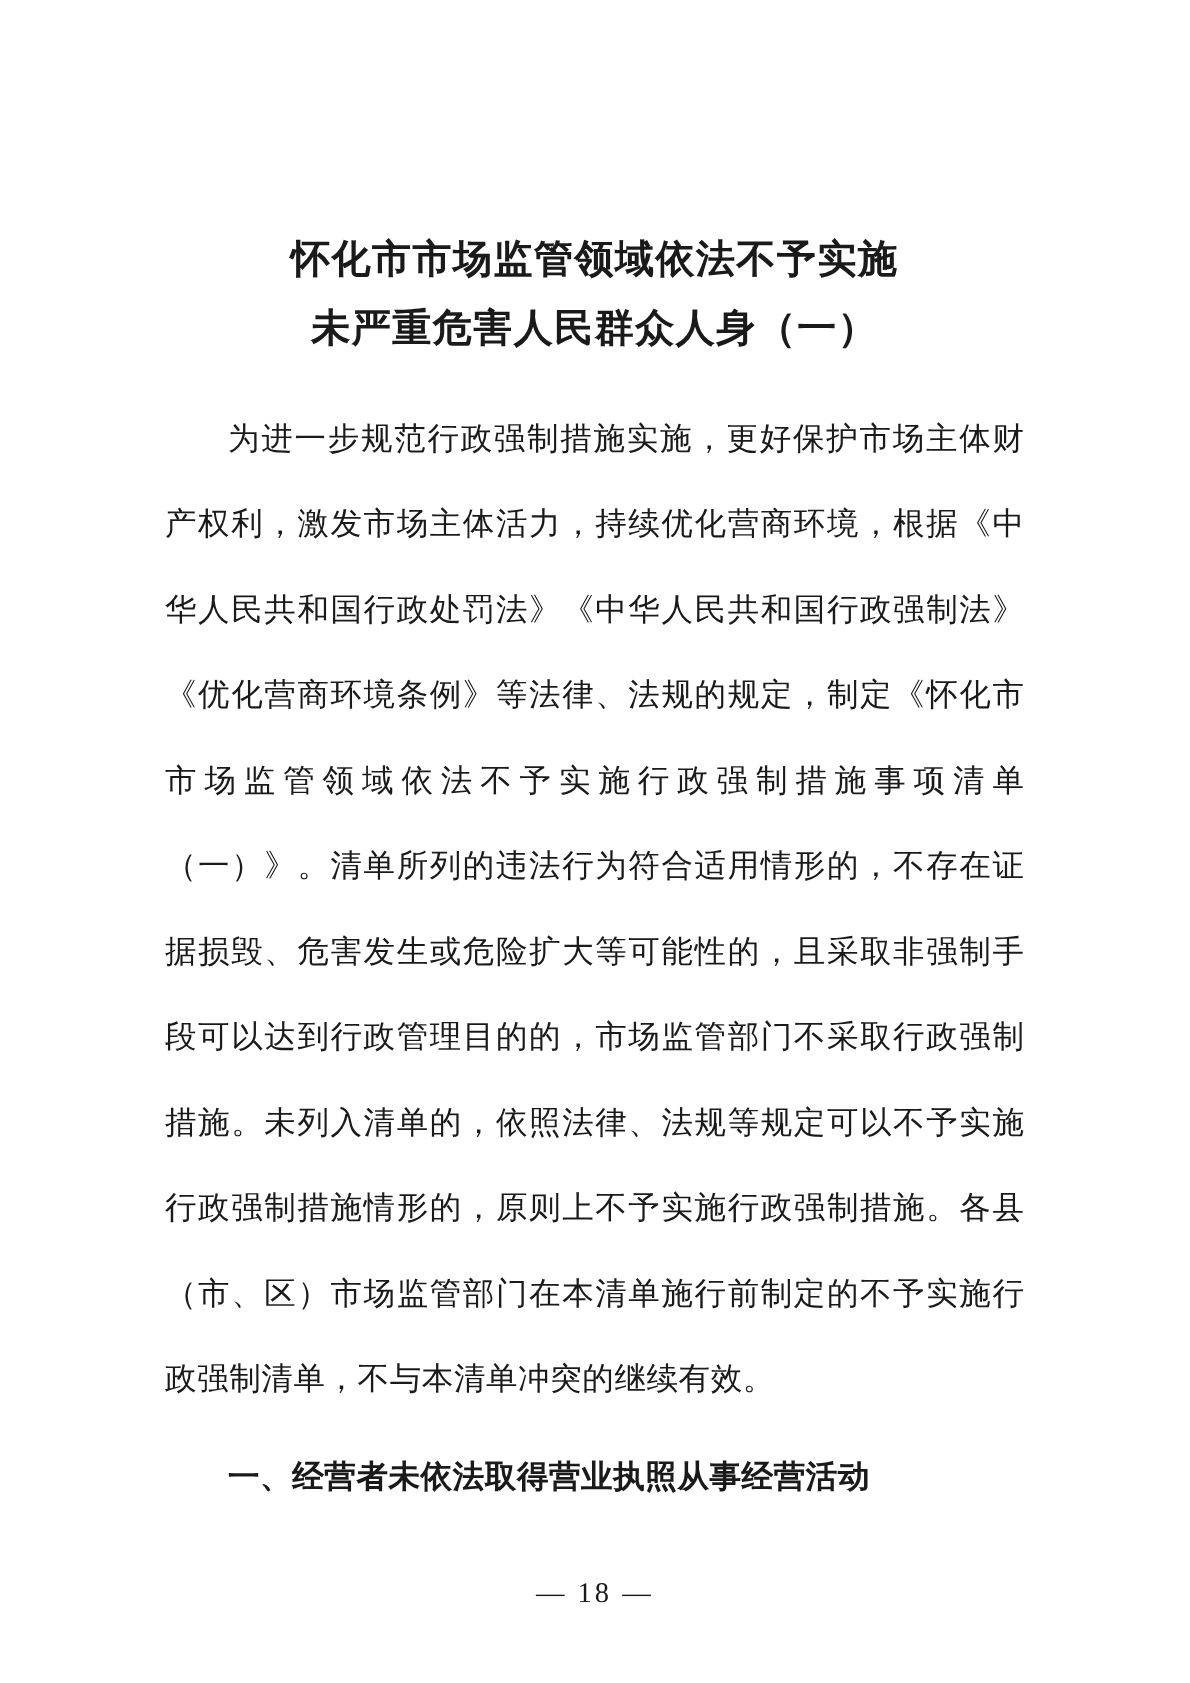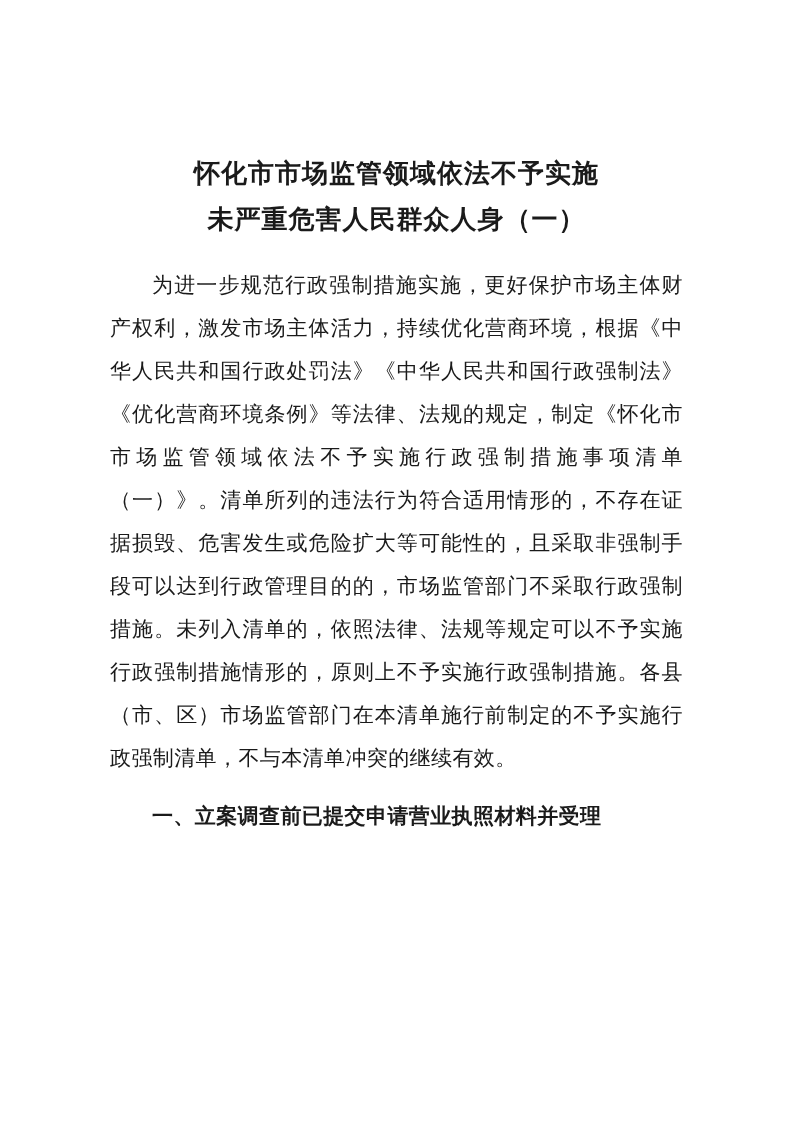--- a/index.html
+++ b/index.html
@@ -32,21 +32,21 @@
     letter-spacing: 1px;
     margin: 0 0 10px 0;
     font-family: "DejaVu Serif", "Liberation Serif", serif;
   }
   .doc-title .line {
     display: block;
     white-space: nowrap;
   }
   .body-text {
     font-size: 21px;
-    line-height: 43px;
+    line-height: 57px;
     text-align: justify;
     text-justify: inter-ideograph;
     text-indent: 2em;
     margin: 22px 0 0 0;
     letter-spacing: 0.4px;
   }
   .section-heading {
     font-size: 21px;
     line-height: 43px;
     font-weight: bold;
@@ -71,17 +71,18 @@
 
 <div class="page">
 
   <h1 class="doc-title">
     <span class="line">怀化市市场监管领域依法不予实施</span>
     <span class="line">未严重危害人民群众人身（一）</span>
   </h1>
 
   <p class="body-text">为进一步规范行政强制措施实施，更好保护市场主体财产权利，激发市场主体活力，持续优化营商环境，根据《中华人民共和国行政处罚法》《中华人民共和国行政强制法》《优化营商环境条例》等法律、法规的规定，制定《怀化市市场监管领域依法不予实施行政强制措施事项清单（一）》。清单所列的违法行为符合适用情形的，不存在证据损毁、危害发生或危险扩大等可能性的，且采取非强制手段可以达到行政管理目的的，市场监管部门不采取行政强制措施。未列入清单的，依照法律、法规等规定可以不予实施行政强制措施情形的，原则上不予实施行政强制措施。各县（市、区）市场监管部门在本清单施行前制定的不予实施行政强制清单，不与本清单冲突的继续有效。</p>
 
-  <p class="section-heading">一、立案调查前已提交申请营业执照材料并受理</p>
+  <p class="section-heading">一、经营者未依法取得营业执照从事经营活动</p>
 
 
+  <div class="page-number">— 18 —</div>
 
 </div>
 
 </body></html>

